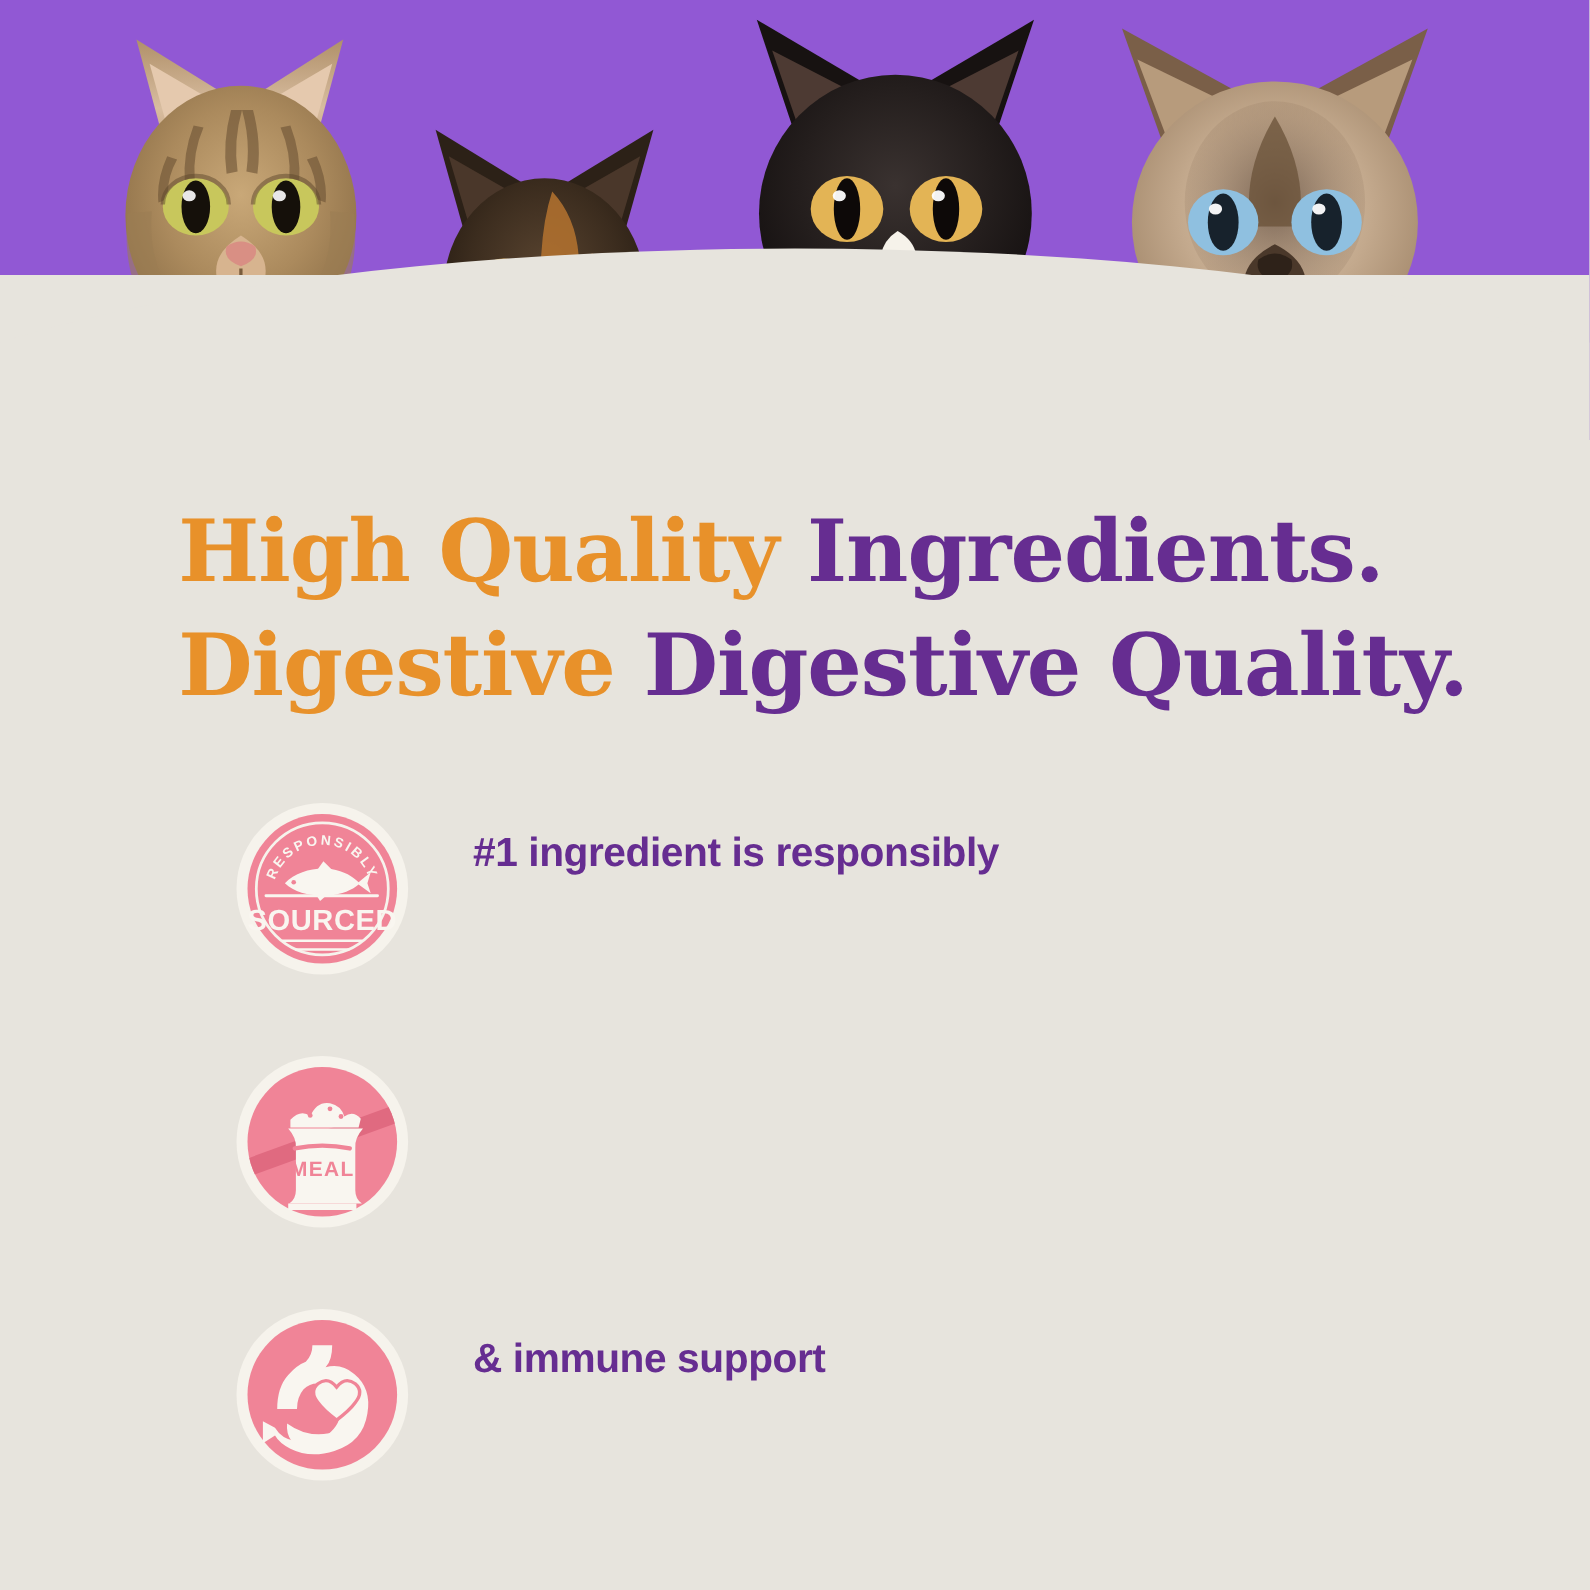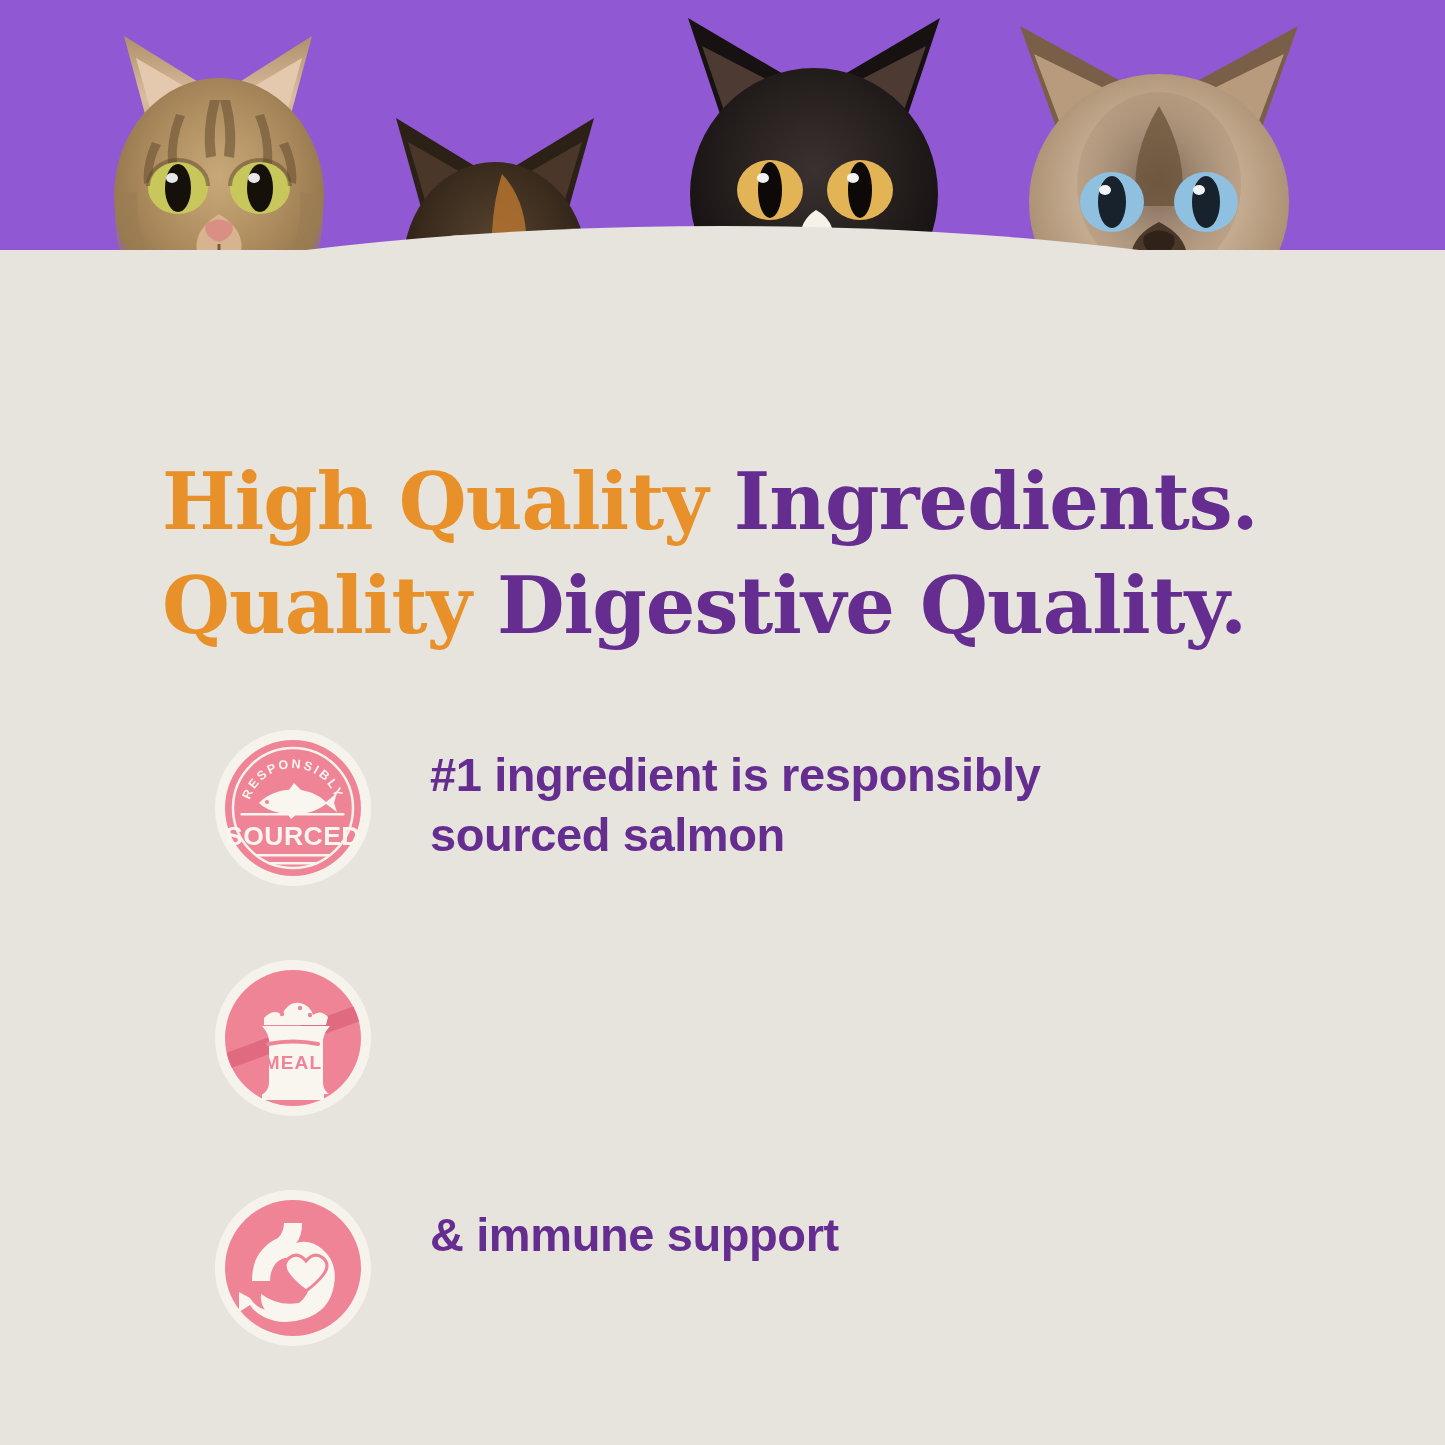--- a/index.html
+++ b/index.html
@@ -84,21 +84,21 @@
     margin-left:212px;
     flex:0 0 162px;
   }
   .badge svg { display:block; width:162px; height:162px; }
 
   .feature-text {
     margin-left:56px;
     color:#662d91;
     font-family:"Liberation Sans", sans-serif;
     font-weight:bold;
-    font-size:47px;
+    font-size:37px;
     line-height:60px;
     letter-spacing:-0.4px;
     padding-top:18px;
     max-width:860px;
   }
   .feature-text .ln { display:block; white-space:nowrap; }
 </style>
 </head>
 <body>
 
@@ -312,21 +312,21 @@
   </div>
 
   <div id="curve"></div>
   <div id="curve-inner"></div>
 </div>
 
 <div id="content">
 
   <div id="headline">
     <div class="head-line"><span class="hl-orange">High Quality </span><span class="hl-purple">Ingredients.</span></div>
-    <div class="head-line"><span class="hl-orange">Quality </span><span class="hl-purple">Digestive Quality.</span></div>
+    <div class="head-line"><span class="hl-orange">Digestive </span><span class="hl-purple">Digestive Quality.</span></div>
   </div>
 
   <div class="feature" id="feature-0">
     <div class="badge">
       <svg viewBox="0 0 162 162">
         <defs>
           <path id="arcTop" d="M 36 86 A 45 45 0 0 1 126 86"></path>
         </defs>
         <circle cx="81" cy="81" r="78" fill="#f6f3ec"></circle>
         <circle cx="81" cy="81" r="68" fill="#f08497"></circle>
@@ -343,21 +343,20 @@
           <circle cx="-26" cy="1" r="2.1" fill="#f08497"></circle>
         </g>
         <rect x="29" y="86" width="104" height="2.6" fill="#f9f6f0" rx="1.3" transform="translate(-0.5,0)"></rect>
         <text x="81" y="118" font-family="'Liberation Sans', sans-serif" font-size="26.5" font-weight="bold" fill="#f9f6f0" text-anchor="middle" letter-spacing="0.5">SOURCED</text>
         <rect x="44" y="127" width="74" height="2.4" fill="#f9f6f0" rx="1.2"></rect>
         <rect x="56" y="135" width="50" height="2.4" fill="#f9f6f0" rx="1.2"></rect>
       </svg>
     </div>
     <div class="feature-text">
       <span class="ln">#1 ingredient is responsibly</span>
-      <span class="ln">sourced salmon</span>
     </div>
   </div>
 
   <div class="feature" id="feature-1">
     <div class="badge">
       <svg viewBox="0 0 162 162">
         <clipPath id="mealClip">
             <circle cx="81" cy="81" r="68"></circle>
           </clipPath>
         <circle cx="81" cy="81" r="78" fill="#f6f3ec"></circle>

